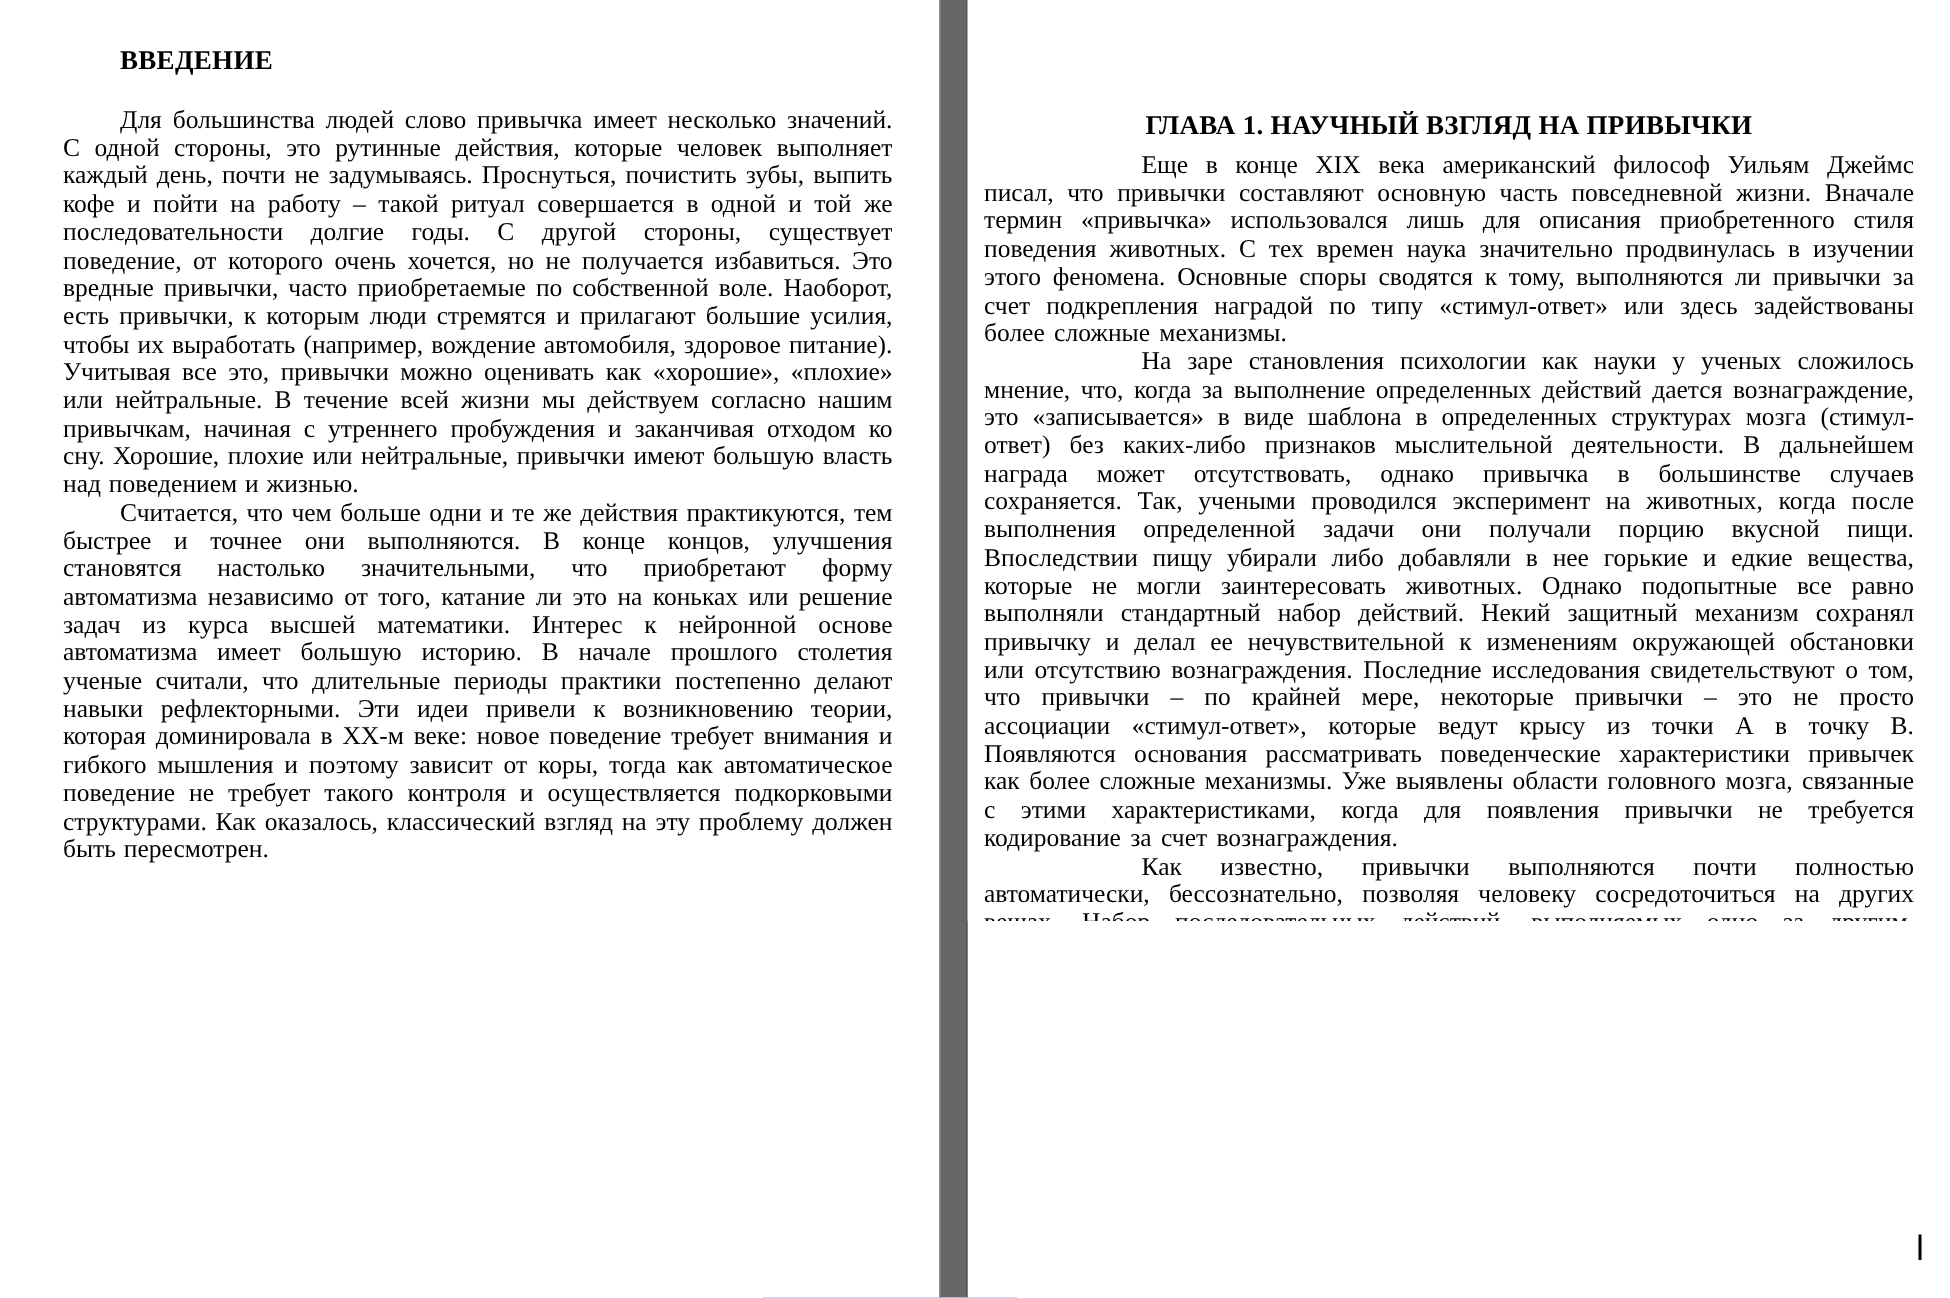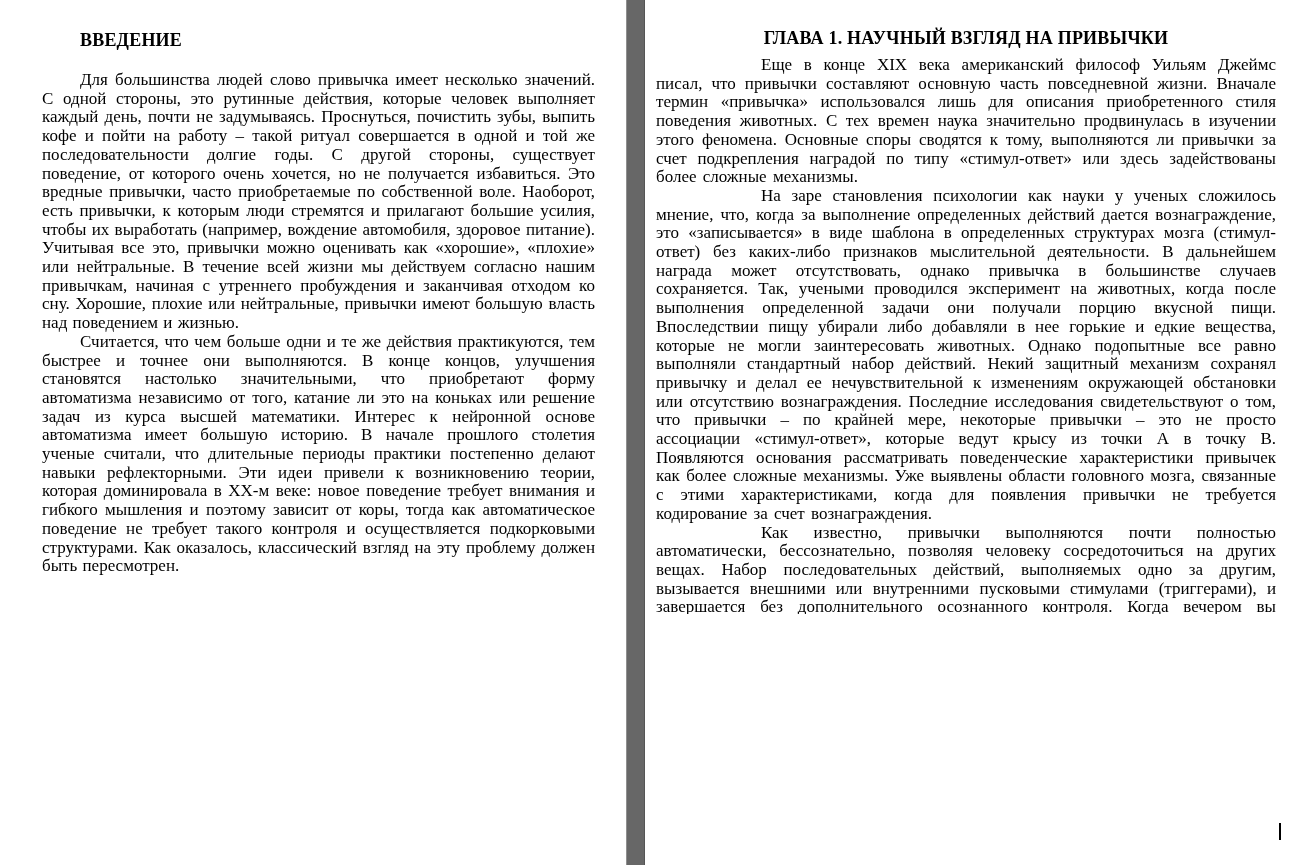--- a/index.html
+++ b/index.html
@@ -37,20 +37,21 @@
     border-right: 1px solid #555555;
     box-sizing: border-box;
     flex: 0 0 auto;
   }
   .page-right {
     width: 655px;
     padding: 28px 0 0 11px;
   }
   .page-right .content {
     width: 620px;
+    margin-top: 45px;
   }
   p.body-par {
     margin: 0;
     font-size: 17px;
     line-height: 18.7px;
     text-align: justify;
     text-align-last: left;
     word-spacing: 1px;
     hyphens: none;
   }

